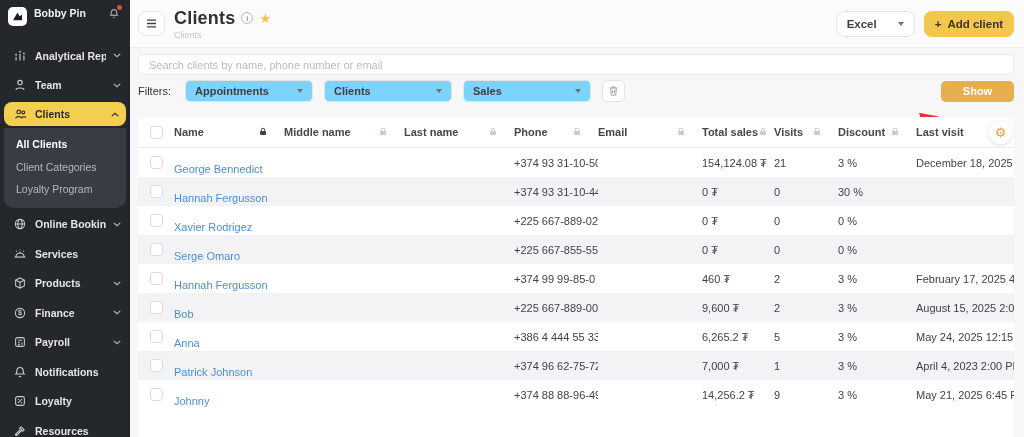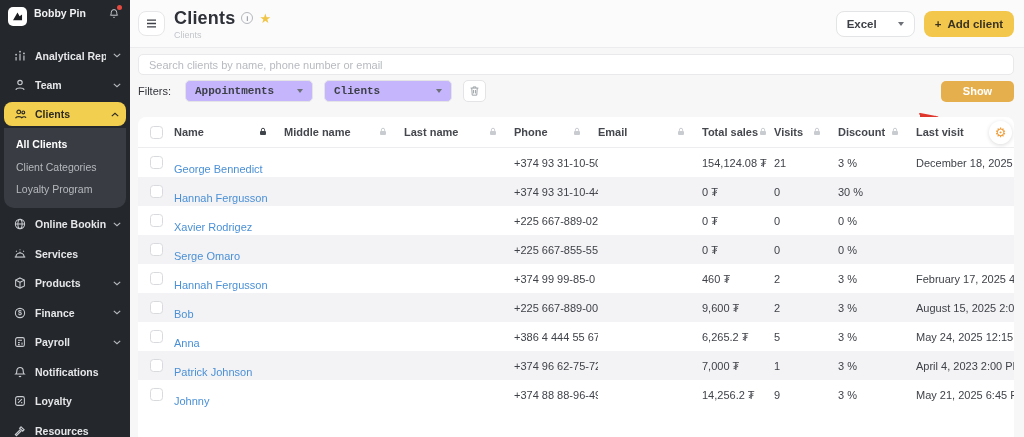--- a/index.html
+++ b/index.html
@@ -86,23 +86,23 @@
     padding:3px 12px 4px 8px; display:flex; align-items:center; gap:19px; background:transparent;
   }
   .ct-label { font-size:11px; font-weight:700; color:#33353a; }
   .ct-link {
     font-size:11px; color:#4a90d6; cursor:pointer; text-decoration:none;
     border-bottom:1px dashed #a7c8e9; padding-bottom:1px; white-space:nowrap;
   }
   .filters-row { margin-top:5px; display:flex; align-items:center; gap:11px; }
   .filters-label { font-size:11px; font-weight:400; color:#33353a; margin-right:3px; }
   .dropdown {
-    width:128px; height:22px; background:#c4b5fd; border:1px solid #e4e4e6; border-radius:5px;
+    width:128px; height:22px; background:#7dd3fc; border:1px solid #e4e4e6; border-radius:5px;
     display:flex; align-items:center; justify-content:space-between; padding:0 9px;
-    font-size:11px; color:#3c3f45; font-weight:600; cursor:pointer;font-family:Liberation Mono, monospace;
+    font-size:11px; color:#3c3f45; font-weight:600; cursor:pointer;
   }
   .trash-btn {
     width:23px; height:22px; background:#fff; border:1px solid #e4e4e6; border-radius:5px;
     display:flex; align-items:center; justify-content:center; color:#9aa0a6; cursor:pointer;
   }
   .show-btn {
     margin-left:auto; width:73px; height:21px; background:#e6af4d; border:none; border-radius:5px;
     color:#fff; font-size:11px; font-weight:700; cursor:pointer; font-family:"Liberation Sans", sans-serif;
   }
   .annot-arrow { position:absolute; left:718px; top:60px; pointer-events:none; }
@@ -347,20 +347,24 @@
       <div class="filters-row">
         <span class="filters-label">Filters:</span>
         <div class="dropdown">
           <span>Appointments</span>
           <span class="caret-down"></span>
         </div>
         <div class="dropdown">
           <span>Clients</span>
           <span class="caret-down"></span>
         </div>
+        <div class="dropdown">
+          <span>Sales</span>
+          <span class="caret-down"></span>
+        </div>
         <span class="trash-btn">
           <svg width="11" height="12" viewBox="0 0 14 15" fill="none" stroke="currentColor" stroke-width="1.2">
               <path d="M2 3.8h10M5.3 3.8V2.3h3.4v1.5M3.5 3.8l.6 9h5.8l.6-9M5.8 6.2v4.4M8.2 6.2v4.4"></path>
             </svg>
         </span>
         <button class="show-btn">Show</button>
       </div>
 
       <svg class="annot-arrow" width="100" height="32" viewBox="0 0 100 32">
         <defs>
@@ -522,21 +526,21 @@
     <div class="cell">3 %</div>
     <div class="cell">August 15, 2025 2:00 PM</div>
   </div>
             <div class="trow">
     <div class="cell cb-cell">
                 <span class="checkbox"></span>
               </div>
     <div class="cell name-cell">Anna</div>
     <div class="cell"></div>
     <div class="cell"></div>
-    <div class="cell">+386 4 444 55 67</div>
+    <div class="cell">+386 4 444 55 33</div>
     <div class="cell"></div>
     <div class="cell">6,265.2 ₮</div>
     <div class="cell">5</div>
     <div class="cell">3 %</div>
     <div class="cell">May 24, 2025 12:15 PM</div>
   </div>
             <div class="trow">
     <div class="cell cb-cell">
                 <span class="checkbox"></span>
               </div>

